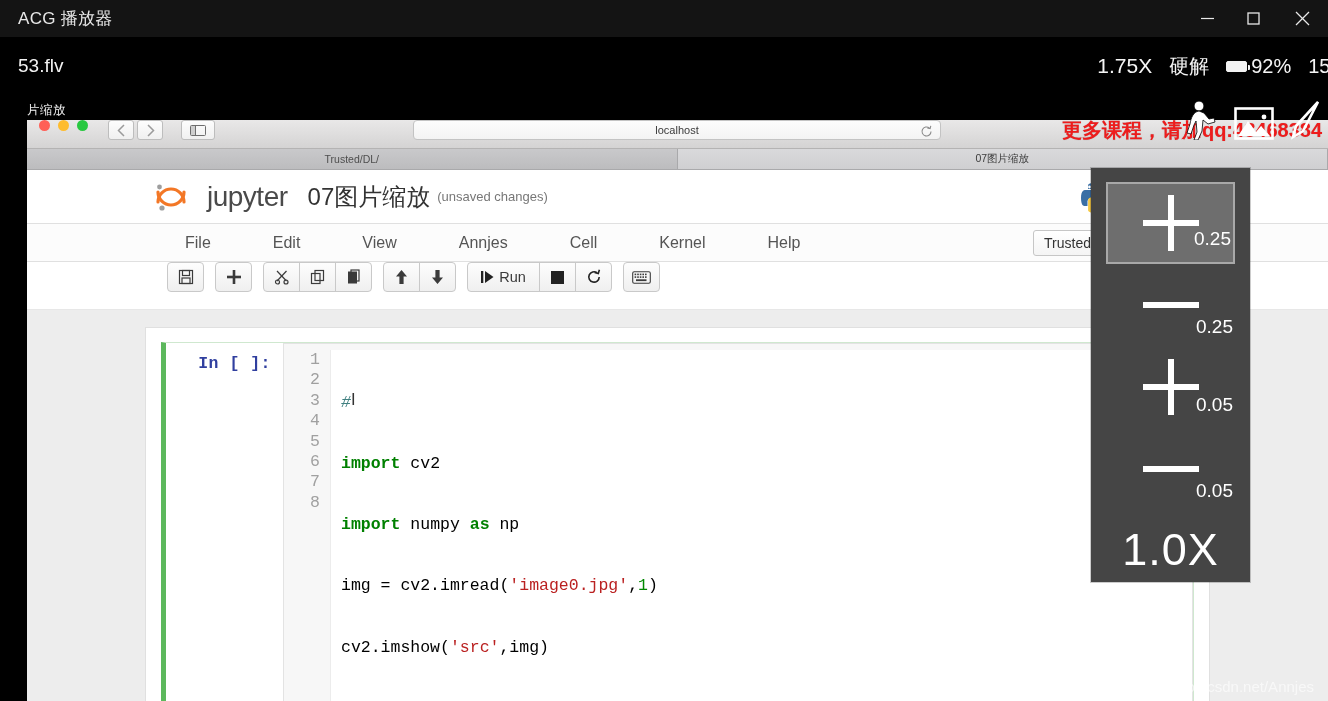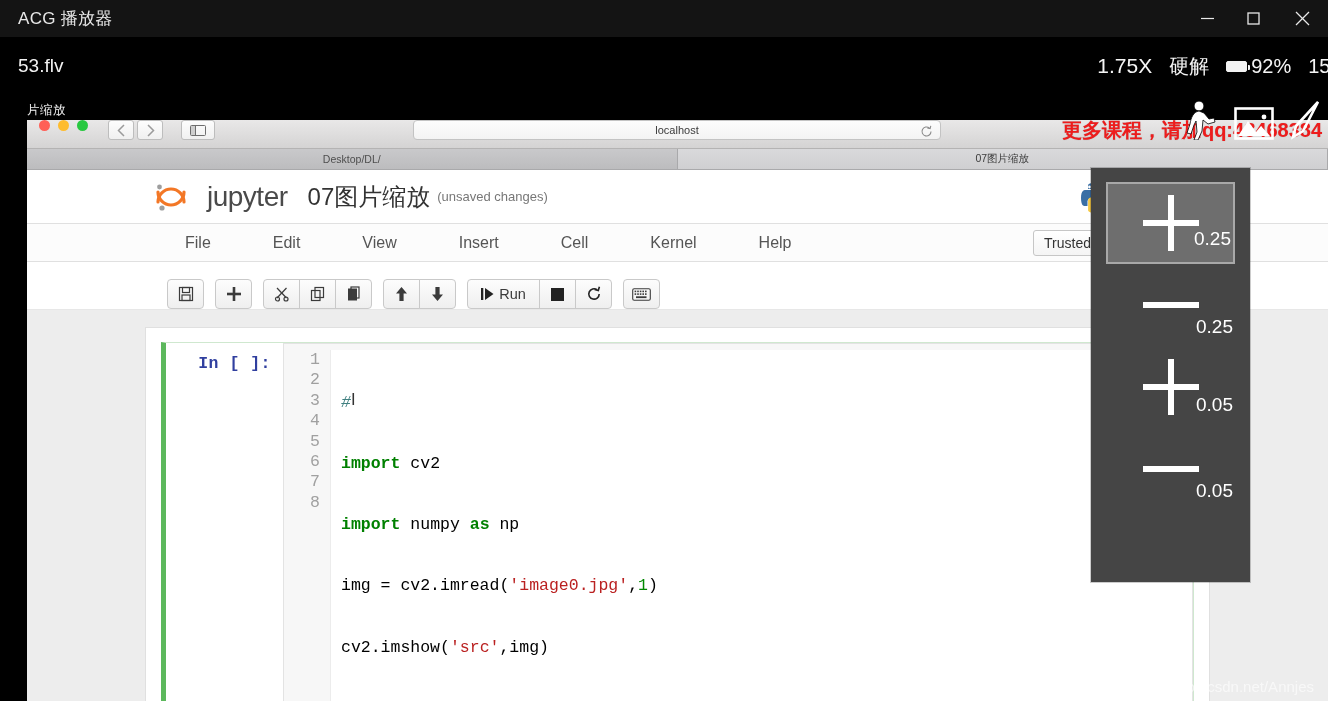--- a/index.html
+++ b/index.html
@@ -167,21 +167,21 @@
   }
   .trusted-btn {
     border: 1px solid #c6c6c6; border-radius: 3px;
     background: linear-gradient(#fff,#f4f4f4);
     font-size: 14px; color: #333; padding: 4px 10px;
   }
   .pencil-icon { width: 18px; height: 18px; color: #6a6a6a; }
 
   .jp-toolbar {
     height: 48px; border-bottom: 1px solid #e7e7e7;
-    display: flex; align-items: flex-end; padding-left: 140px;
+    display: flex; align-items: flex-start; padding-left: 140px;
     background: #fff; gap: 11px;
   }
   .tb-group { display: flex; }
   .tb-btn {
     width: 37px; height: 30px;
     border: 1px solid #c9c9c9;
     background: linear-gradient(#fdfdfd,#efefef);
     display: flex; align-items: center; justify-content: center;
     color: #3b3b3b; margin-left: -1px;
   }
@@ -380,21 +380,21 @@
           <span class="reload">
             <svg width="13" height="13" viewBox="0 0 13 13">
               <path d="M11 6.5a4.5 4.5 0 1 1-1.6-3.45" fill="none" stroke="currentColor" stroke-width="1.1"></path>
               <polyline points="10.8,0.8 10.1,3.6 7.3,3.0" fill="none" stroke="currentColor" stroke-width="1.1"></polyline>
             </svg>
           </span>
         </div>
       </div>
 
       <div class="tabbar">
-        <div class="tab">Desktop/DL/</div>
+        <div class="tab">Trusted/DL/</div>
         <div class="tab active">07图片缩放</div>
       </div>
 
       <div class="jp-page">
 
         <div class="jp-header">
           <div class="jp-logo">
             <span class="jp-logo-mark">
               <svg width="34" height="34" viewBox="0 0 34 34">
                 <circle cx="5.5" cy="7" r="2.4" fill="#9e9e9e"></circle>
@@ -414,21 +414,21 @@
               <path d="M20 34c5 0 5-2.5 5-2.5V28h-5.5v-1H28s4 .4 4-8-3.5-8-3.5-8h-3v4s.2 3.5-3.2 3.5h-6s-3.2-.2-3.2 3.2V31s-.4 3 7 3z" fill="#f6c945"></path>
               <circle cx="23.5" cy="30" r="1.4" fill="#fff"></circle>
             </svg>
           </span>
         </div>
 
         <div class="jp-menubar">
           <div class="menu-item">File</div>
           <div class="menu-item">Edit</div>
           <div class="menu-item">View</div>
-          <div class="menu-item">Insert</div>
+          <div class="menu-item">Annjes</div>
           <div class="menu-item">Cell</div>
           <div class="menu-item">Kernel</div>
           <div class="menu-item">Help</div>
           <div class="jp-header-right">
             <span class="trusted-btn">Trusted</span>
             <span class="pencil-icon">
               <svg width="18" height="18" viewBox="0 0 18 18">
                 <path d="M2 14.2l-.6 2.4 2.4-.6L15 5 12.9 2.9z" fill="none" stroke="#5e5e5e" stroke-width="1.3"></path>
                 <path d="M12.9 2.9l2.1 2.1" stroke="#5e5e5e" stroke-width="1.3"></path>
               </svg>
@@ -597,16 +597,17 @@
         <span class="speed-val">0.25</span>
       </div>
       <div class="speed-row">
         <span class="sign plus"></span>
         <span class="speed-val">0.05</span>
       </div>
       <div class="speed-row minus-row">
         <span class="sign minus"></span>
         <span class="speed-val">0.05</span>
       </div>
+      <div class="speed-total">1.0X</div>
     </div>
 
   </div>
 </div>
 
 </body></html>

